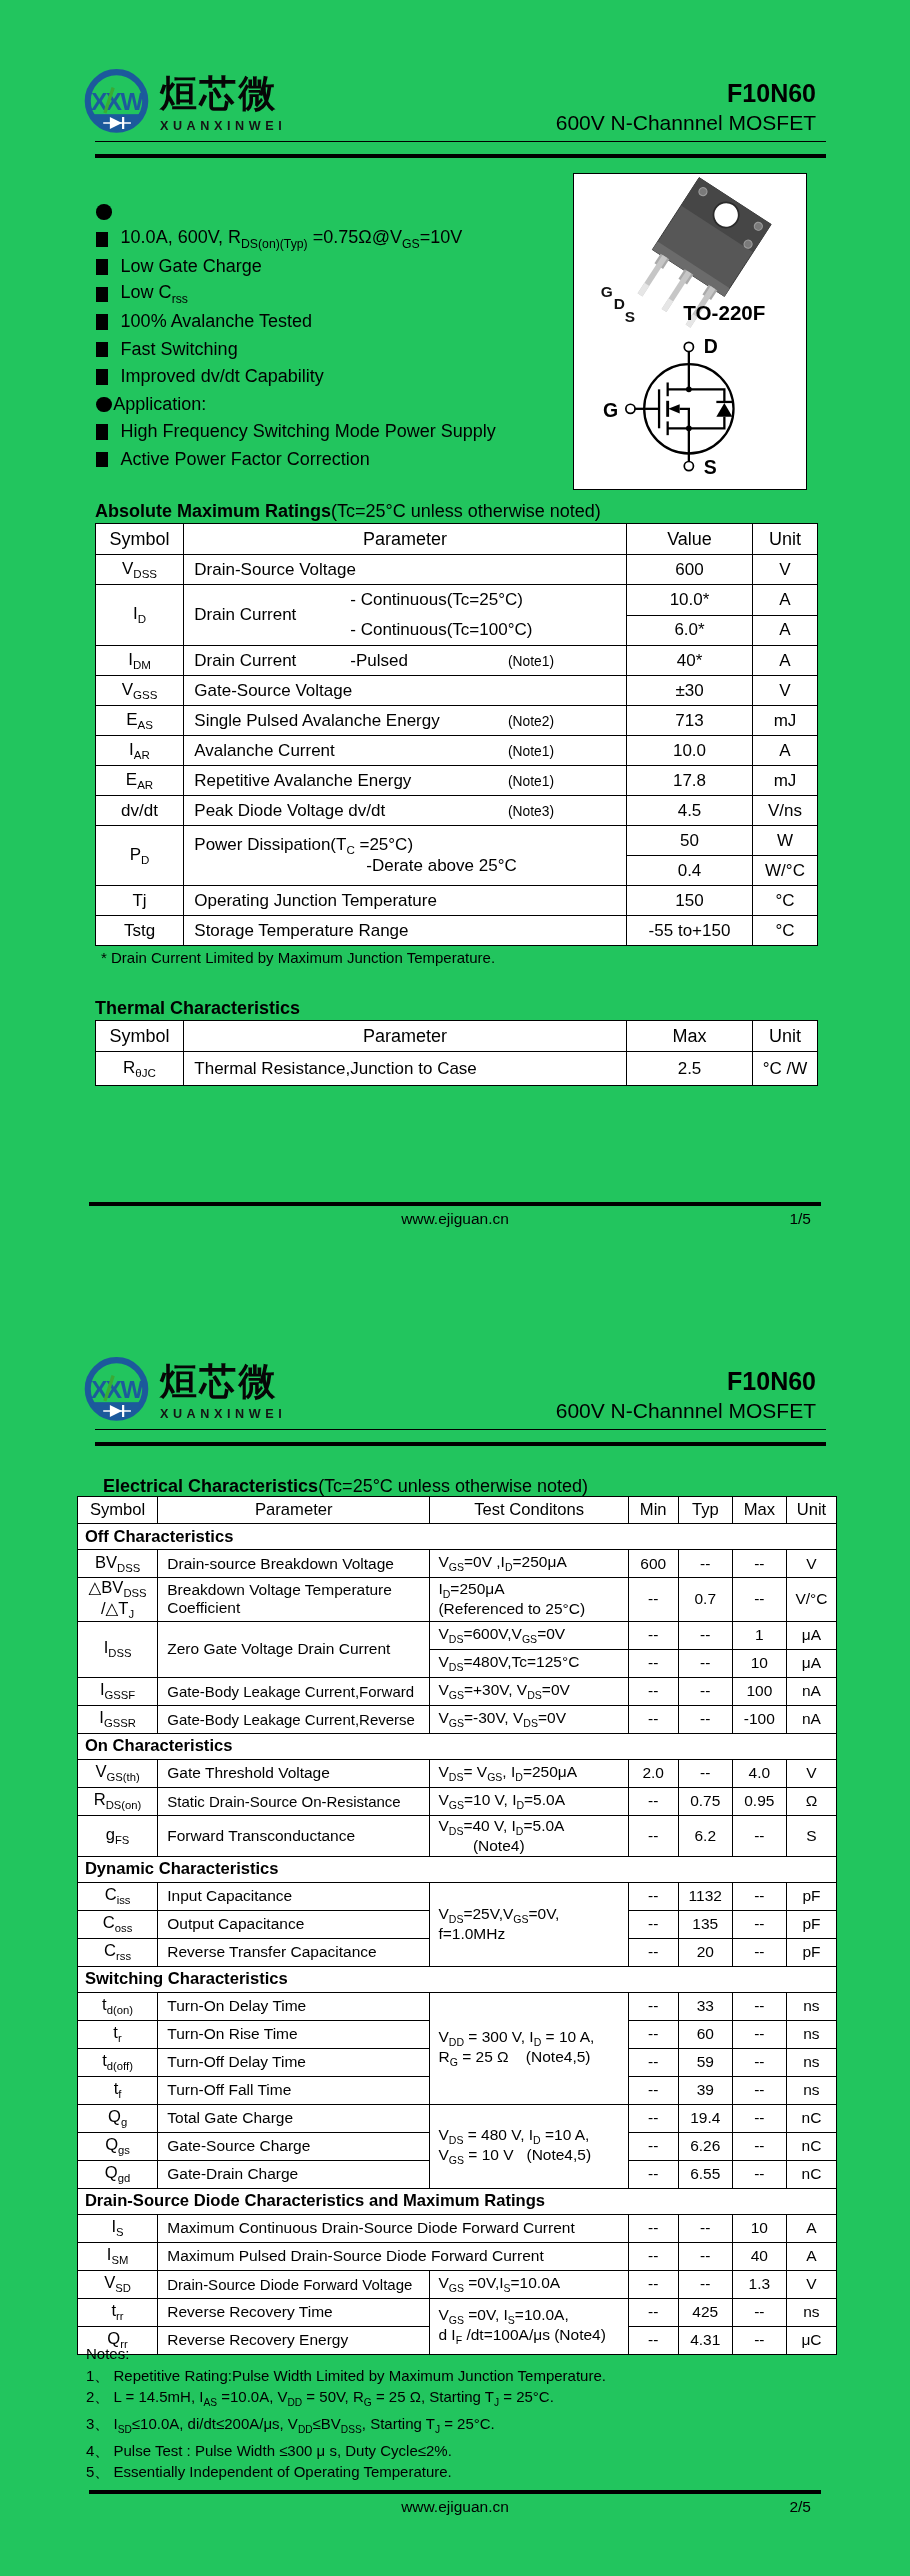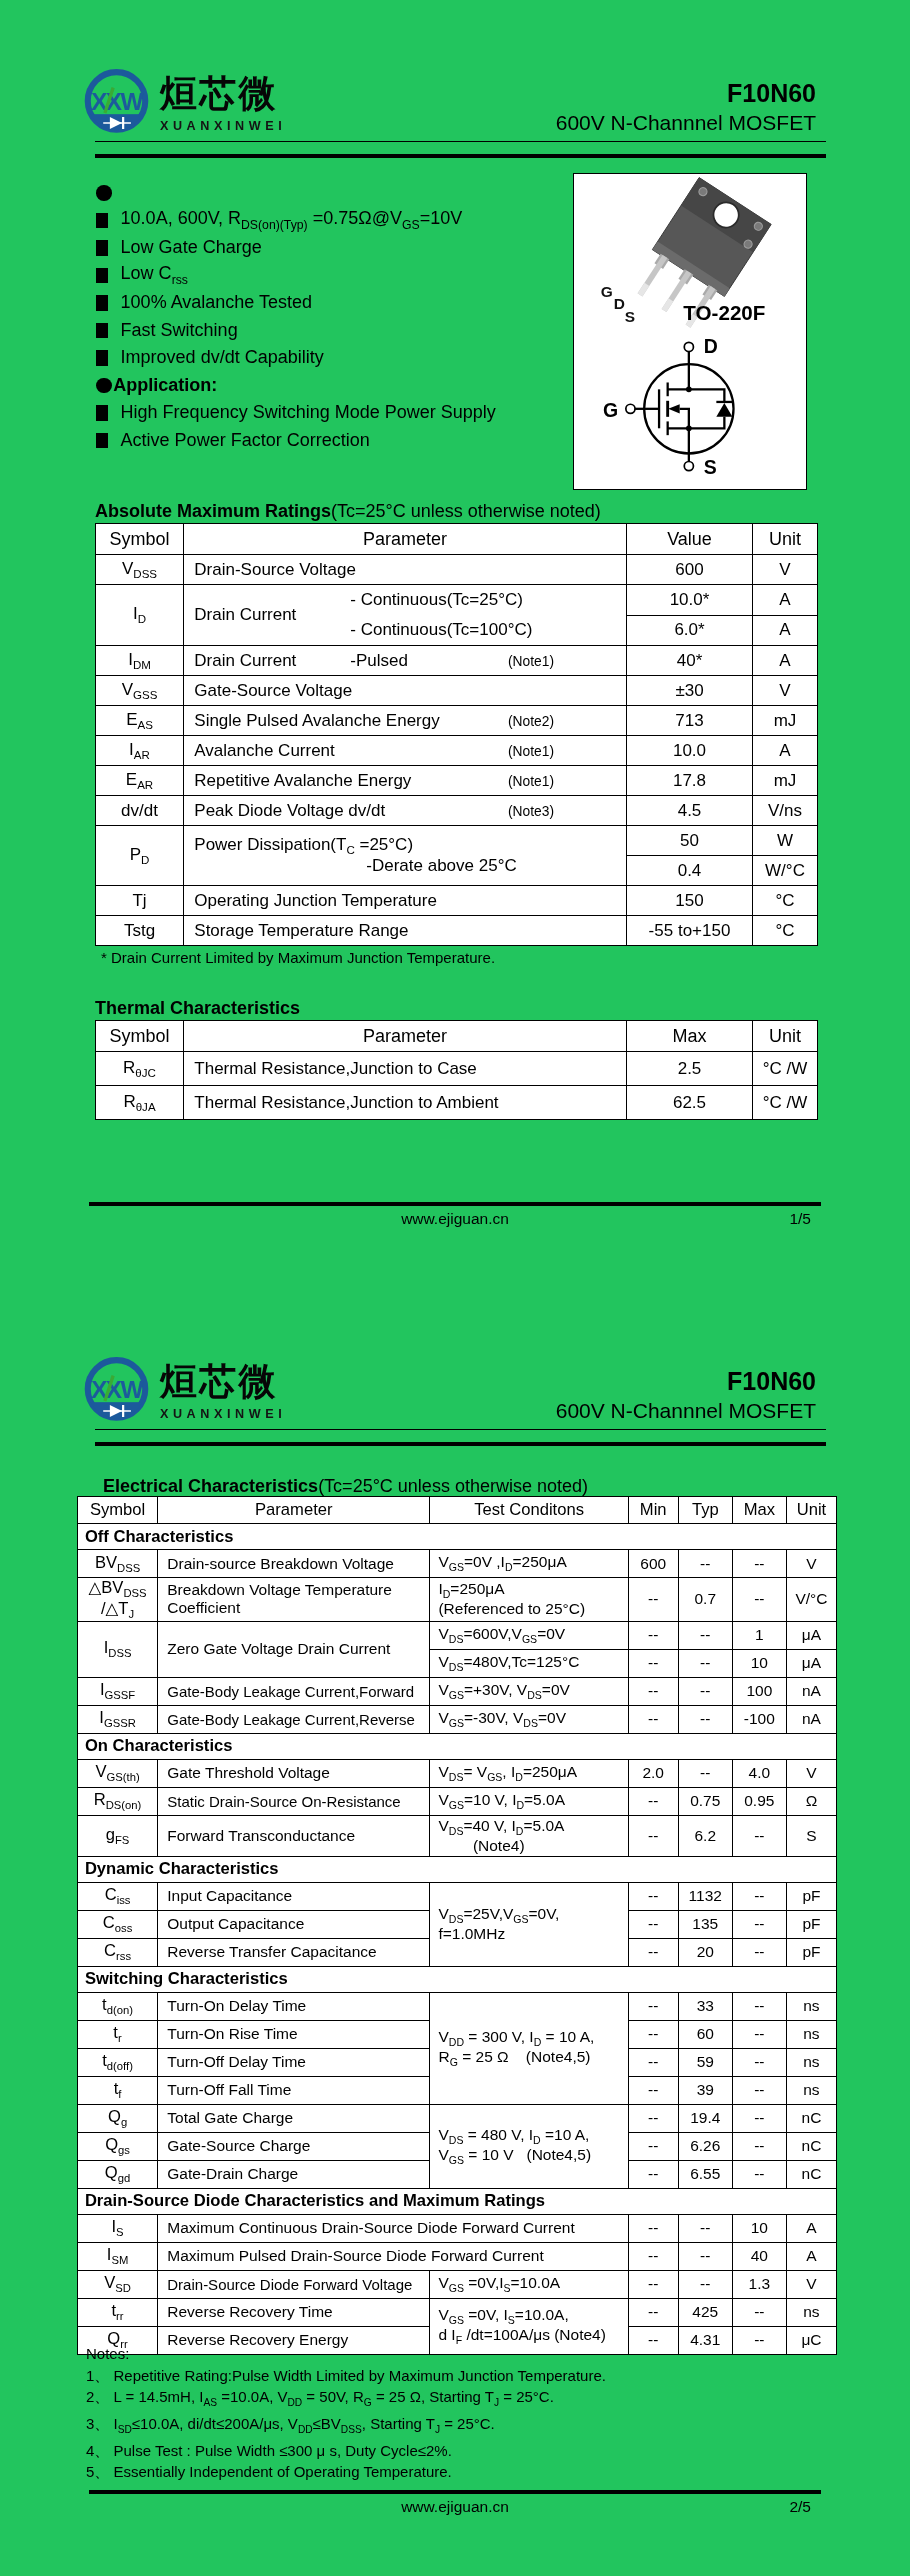--- a/index.html
+++ b/index.html
@@ -12,26 +12,26 @@
   .logo-textblock{margin-left:6.9px;margin-top:9.2px;}
   .logo-zh{font-size:37px;font-weight:bold;letter-spacing:2.3px;line-height:1.15;color:#060606;}
   .logo-en{font-size:12.6px;font-weight:bold;letter-spacing:4.6px;color:#141414;margin-top:3.4px;}
   .titles{position:absolute;top:79px;right:94px;text-align:right;}
   .part-number{font-size:25px;font-weight:bold;line-height:1.15;}
   .part-subtitle{font-size:21px;margin-top:3.4px;}
   .rule-thin{position:absolute;left:95px;width:731px;height:1.1px;background:#000;top:141px;}
   .rule-thick{position:absolute;left:95px;width:731px;height:4px;background:#000;top:154px;}
 
   
-  .features{position:absolute;left:96px;top:179px;font-size:18px;}
+  .features{position:absolute;left:96px;top:198px;font-size:18px;}
   .feat-row{display:flex;align-items:center;height:27.5px;white-space:nowrap;}
   .bullet-circle{width:15.5px;height:15.5px;border-radius:50%;background:#000;margin-right:6.9px;flex:none;}
   .bullet-circle.tight{margin-right:1.7px;}
   .bullet-square{width:12px;height:15.5px;background:#000;margin-right:12.6px;flex:none;}
-  .app-label{font-weight:bold;}
+  .app-label{font-weight:normal;}
 
   
   .pkg-box{position:absolute;left:573px;top:173px;width:232px;height:315px;border:1.7px solid #000;background:#fff;}
   .pkg-box svg{position:absolute;left:0;top:0;width:100%;height:100%;}
 
   
   .sec-title{position:absolute;font-size:18px;white-space:nowrap;}
   .sec-title b{font-size:18px;}
 
   
@@ -331,26 +331,20 @@
       <td>Parameter</td>
       <td>Max</td>
       <td>Unit</td>
     </tr>
     <tr>
       <td>R<sub>θJC</sub></td>
       <td class="param">Thermal Resistance,Junction to Case</td>
       <td>2.5</td>
       <td>°C /W</td>
     </tr>
-    <tr>
-      <td>R<sub>θJA</sub></td>
-      <td class="param">Thermal Resistance,Junction to Ambient</td>
-      <td>62.5</td>
-      <td>°C /W</td>
-    </tr>
   </tbody>
     </table>
 
   <div class="footer-line"></div>
   <div class="footer-site">www.ejiguan.cn</div>
   <div class="footer-page">1/5</div>
 </div>
 
 <div class="page">
 

